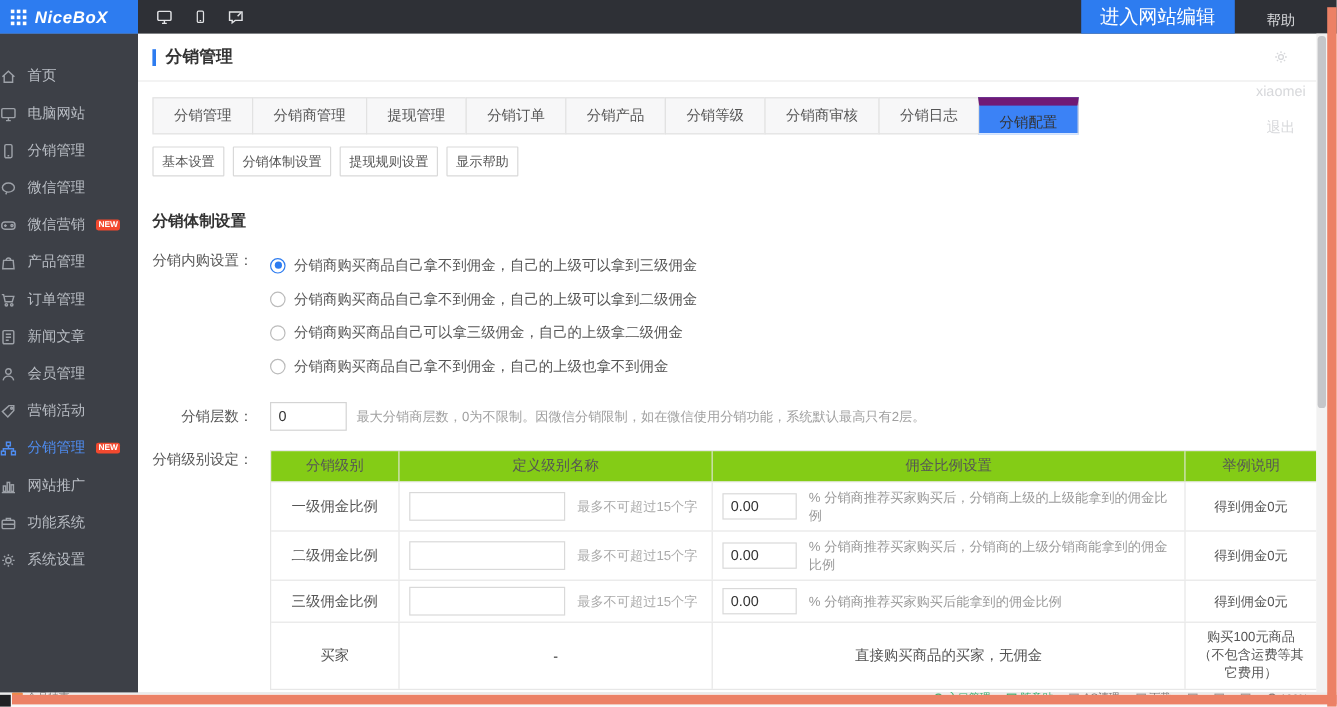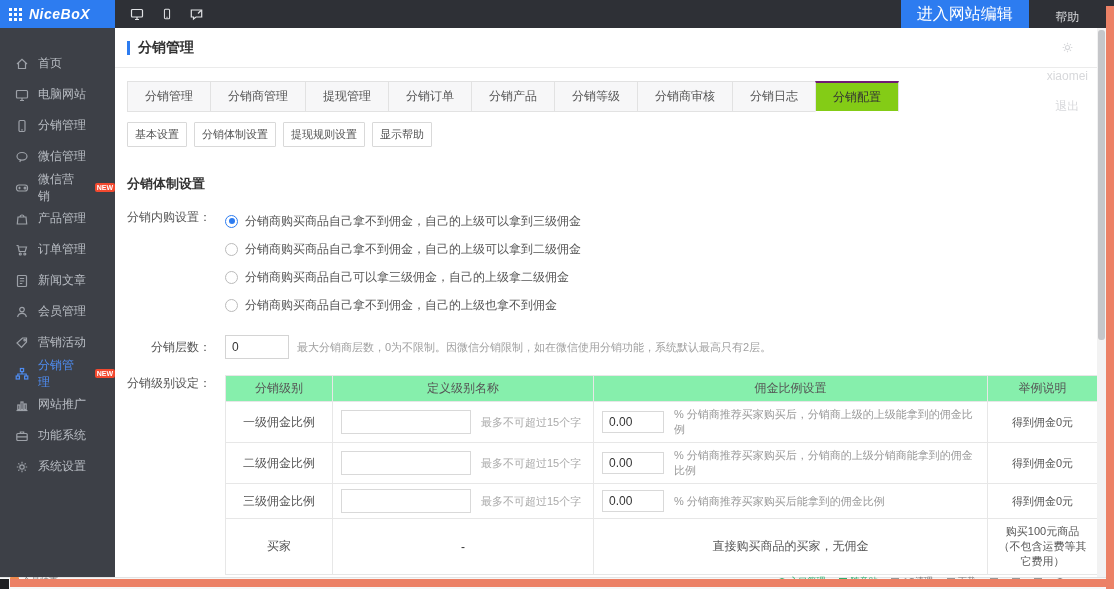--- a/index.html
+++ b/index.html
@@ -15,36 +15,36 @@
   .dev-icons { display:flex; align-items:center; gap:16px; margin-left:14px; color:#e2e3e6; }
   .dev-icons svg { display:block; }
   .top-spacer { flex:1; }
   .edit-btn { height:28px; background:#2d7cf0; color:#fff; font-size:16px; padding:0 16px; display:flex; align-items:center; flex:none; cursor:pointer; }
   .top-links { display:flex; align-items:center; gap:15px; color:#d7d8db; font-size:12px; padding:0 26px 0 18px;flex-direction:column; }
   .top-links .lnk { cursor:pointer; }
   .gear-sm svg { display:block; }
 
   
   .sidebar { position:absolute; top:28px; left:0; width:115px; bottom:12px; background:#3d4047; padding-top:20px; z-index:4; }
-  .side-item { height:31px; display:flex; align-items:center; gap:9px; padding-left:15px; color:#b9bdc4; font-size:12px; cursor:pointer; }
+  .side-item { height:31px; display:flex; align-items:center; gap:9px; color:#b9bdc4; font-size:12px; cursor:pointer; }
   .side-item .ico { width:14px; height:14px; flex:none; color:#9da1a8; display:flex; align-items:center; }
   .side-item.active { color:#4f8df2; }
   .side-item.active .ico { color:#4f8df2; }
   .badge-new { background:#f3492f; color:#fff; font-size:7px; line-height:9px; padding:0 2px; border-radius:2px; font-weight:bold; }
 
   
   .main { position:absolute; top:28px; left:115px; width:982px; bottom:12px; background:#fff; overflow:hidden; }
   .page-header { height:40px; display:flex; align-items:center; padding-left:12px; border-bottom:1px solid #ebebeb; }
   .title-bar { width:3px; height:14px; background:#2d7cf0; margin-right:8px; }
   .page-title { font-size:14px; font-weight:bold; color:#333; }
 
   .tabs { display:flex; margin:13px 0 0 12px; }
   .tab { height:31px; line-height:29px; padding:0 17px; font-size:12px; color:#555; background:#f7f7f8; border:1px solid #e2e2e2; margin-left:-1px; cursor:pointer; }
   .tab:first-child { margin-left:0; }
-  .tab.active { background:#84cc16; border-top:2px solid #701a75; border-bottom-color:#fff; color:#333;text-align:right; }
+  .tab.active { background:#3b82f6; border-top:7px solid #701a75; border-bottom-color:#fff; color:#333;text-align:right; }
 
   .sub-btns { display:flex; gap:7px; margin:10px 0 0 12px; }
   .sub-btn { font-size:11px; color:#555; border:1px solid #d9d9d9; background:#fff; padding:4px 7px; cursor:pointer; border-radius:1px; }
 
   .sec-heading { font-size:13px; font-weight:bold; color:#333; margin:28px 0 0 12px; }
 
   .form-row { display:flex; margin-left:12px; }
   .f-label { width:84px; text-align:right; font-size:12px; color:#555; flex:none; padding-top:2px; }
   .f-content { margin-left:14px; }
 
@@ -56,21 +56,21 @@
 
   .num-input { width:64px; height:24px; border:1px solid #d4d4d4; font-size:12px; padding:0 6px; color:#333; font-family:"Liberation Sans",sans-serif; }
   .hint { font-size:11px; color:#a0a0a0; margin-left:8px; }
 
   
   .gtable { width:873px; border:1px solid #e7e7e7; margin-top:2px; font-size:12px; }
   .trow { display:grid; grid-template-columns:107px 261px 394px 1fr; border-top:1px solid #e7e7e7; }
   .trow:first-child { border-top:none; }
   .tcell { border-right:1px solid #e7e7e7; display:flex; align-items:center; justify-content:center; padding:5px 8px; min-height:24px; }
   .tcell:last-child { border-right:none; }
-  .thead .tcell { background:#86efac; color:#555; min-height:22px; padding:4px 8px;text-align:center; }
+  .thead .tcell { background:#84cc16; color:#555; min-height:22px; padding:4px 8px;text-align:center; }
   .cell-left { justify-content:flex-start; }
   .name-input { width:130px; height:24px; border:1px solid #d9d9d9; padding:0 6px; font-size:12px; }
   .cell-hint { font-size:11px; color:#aaa; margin-left:10px; }
   .rate-input { width:62px; height:22px; border:1px solid #d9d9d9; padding:0 6px; font-size:12px; color:#333; font-family:"Liberation Sans",sans-serif; }
   .rate-desc { font-size:11px; color:#999; margin-left:10px; }
   .example { font-size:11px; color:#555; text-align:center; }
   .level-name { color:#555; }
   .buyer-example { font-size:11px; color:#555; text-align:center; line-height:15px; }
 
   

